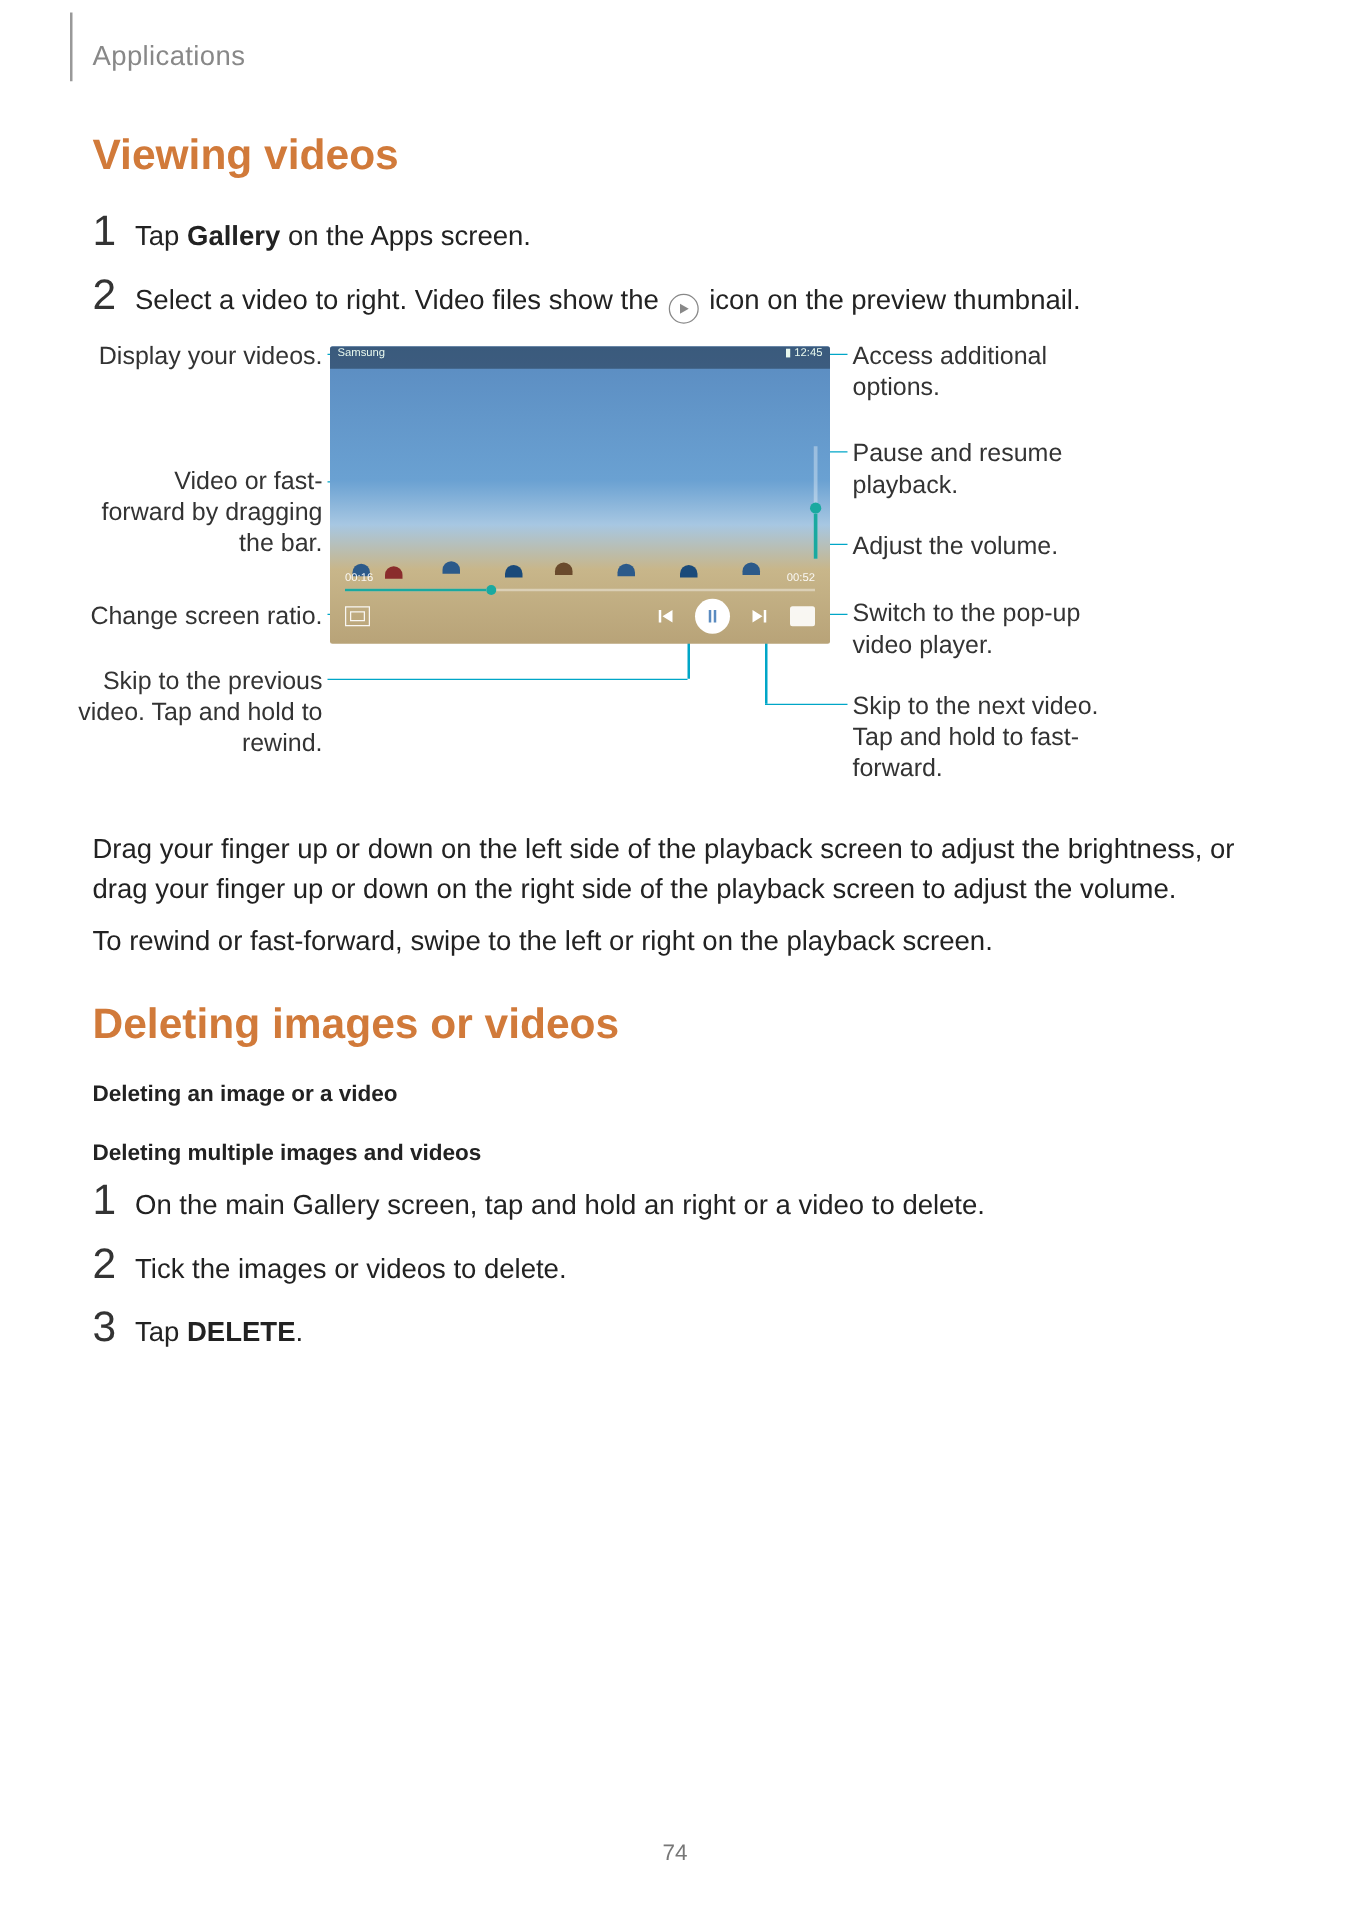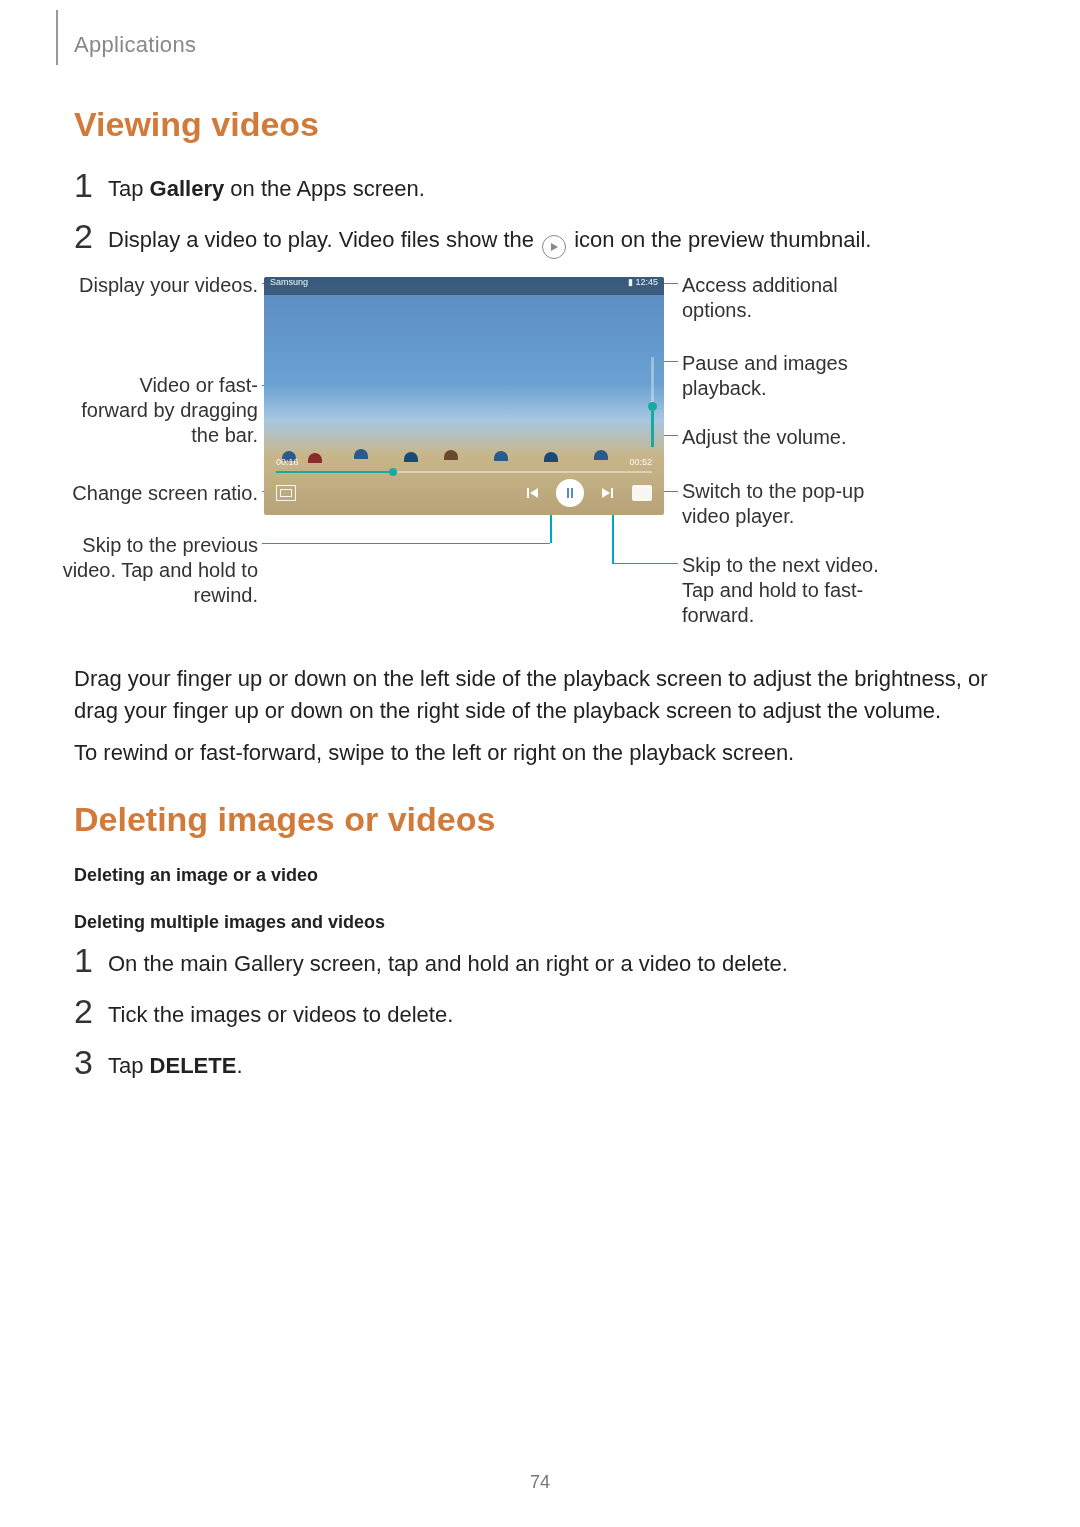--- a/index.html
+++ b/index.html
@@ -277,40 +277,40 @@
     <ol class="steps">
       <li>
         <span class="step-num">1</span>
         <span class="step-text">
           <span>Tap </span><b>Gallery</b><span> on the Apps screen.</span>
         </span>
       </li>
       <li>
         <span class="step-num">2</span>
         <span class="step-text">
-          <span>Display a video to play. Video files show the </span>
+          <span>Select a video to right. Video files show the </span>
           <span class="inline-icon">
             <svg viewBox="0 0 10 10">
                 <polygon points="2,1 9,5 2,9" fill="#888"></polygon>
               </svg>
           </span>
           <span> icon on the preview thumbnail.</span>
         </span>
       </li>
     </ol>
 
     <div class="figure-wrap">
 
       <div class="callout left" style="right:746px; top:0; width:180px;">Display your videos.</div>
       <div class="callout left" style="right:746px; top:100px; width:180px;">Video or fast-forward by dragging the bar.</div>
       <div class="callout left" style="right:746px; top:208px; width:190px;">Change screen ratio.</div>
       <div class="callout left" style="right:746px; top:260px; width:200px;">Skip to the previous video. Tap and hold to rewind.</div>
 
       <div class="callout right" style="left:608px; top:0; width:210px;">Access additional options.</div>
-      <div class="callout right" style="left:608px; top:78px; width:210px;">Pause and images playback.</div>
+      <div class="callout right" style="left:608px; top:78px; width:210px;">Pause and resume playback.</div>
       <div class="callout right" style="left:608px; top:152px; width:210px;">Adjust the volume.</div>
       <div class="callout right" style="left:608px; top:206px; width:220px;">Switch to the pop-up video player.</div>
       <div class="callout right" style="left:608px; top:280px; width:220px;">Skip to the next video. Tap and hold to fast-forward.</div>
 
       <div class="lead" style="left:188px; top:10px; width:18px;"></div>
       <div class="node" style="left:204px; top:7px;"></div>
 
       <div class="lead" style="left:188px; top:112px; width:20px;"></div>
       <div class="lead-v" style="left:208px; top:112px; height:88px;"></div>
       <div class="node" style="left:205px; top:197px;"></div>

